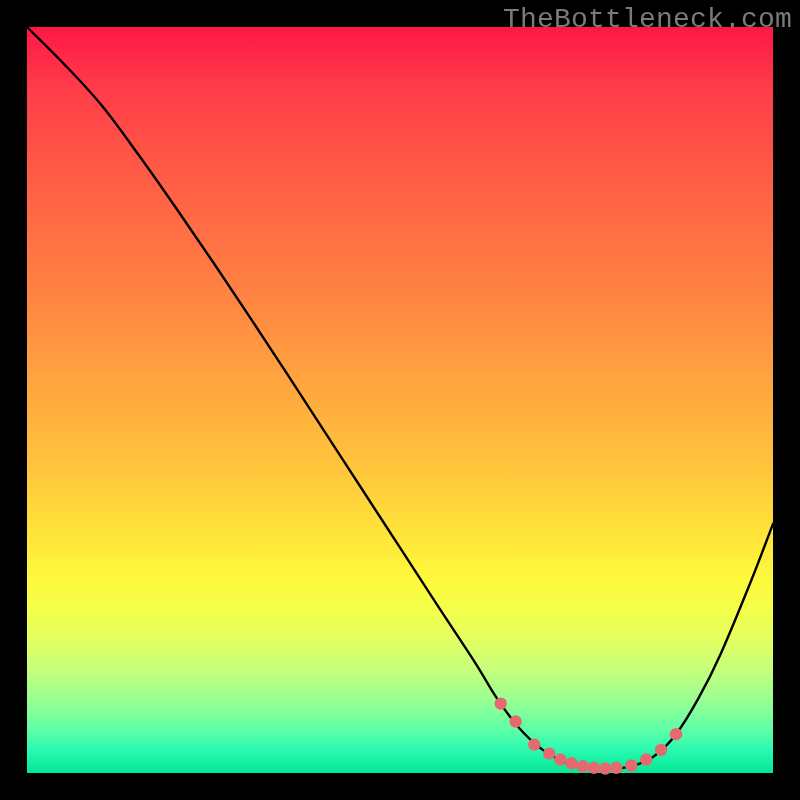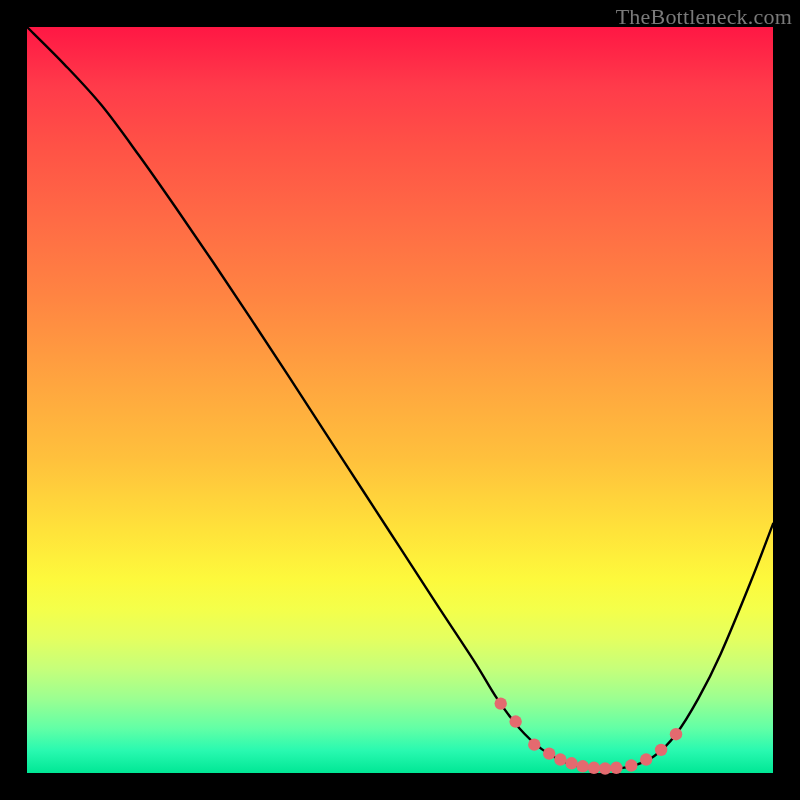--- a/index.html
+++ b/index.html
@@ -12,22 +12,22 @@
   }
   .container {
     position: relative;
     width: 800px;
     height: 800px;
   }
   .watermark {
     position: absolute;
     top: 4px;
     right: 8px;
-    font-family: Liberation Serif, serif;
-    font-size: 22px;
+    font-family: Liberation Mono, monospace;
+    font-size: 28px;
     color: #7a7a7a;
     font-weight: 500;
     letter-spacing: 0.2px;
     z-index: 5;
   }
   .plot-area {
     position: absolute;
     left: 27px;
     top: 27px;
     width: 746px;

